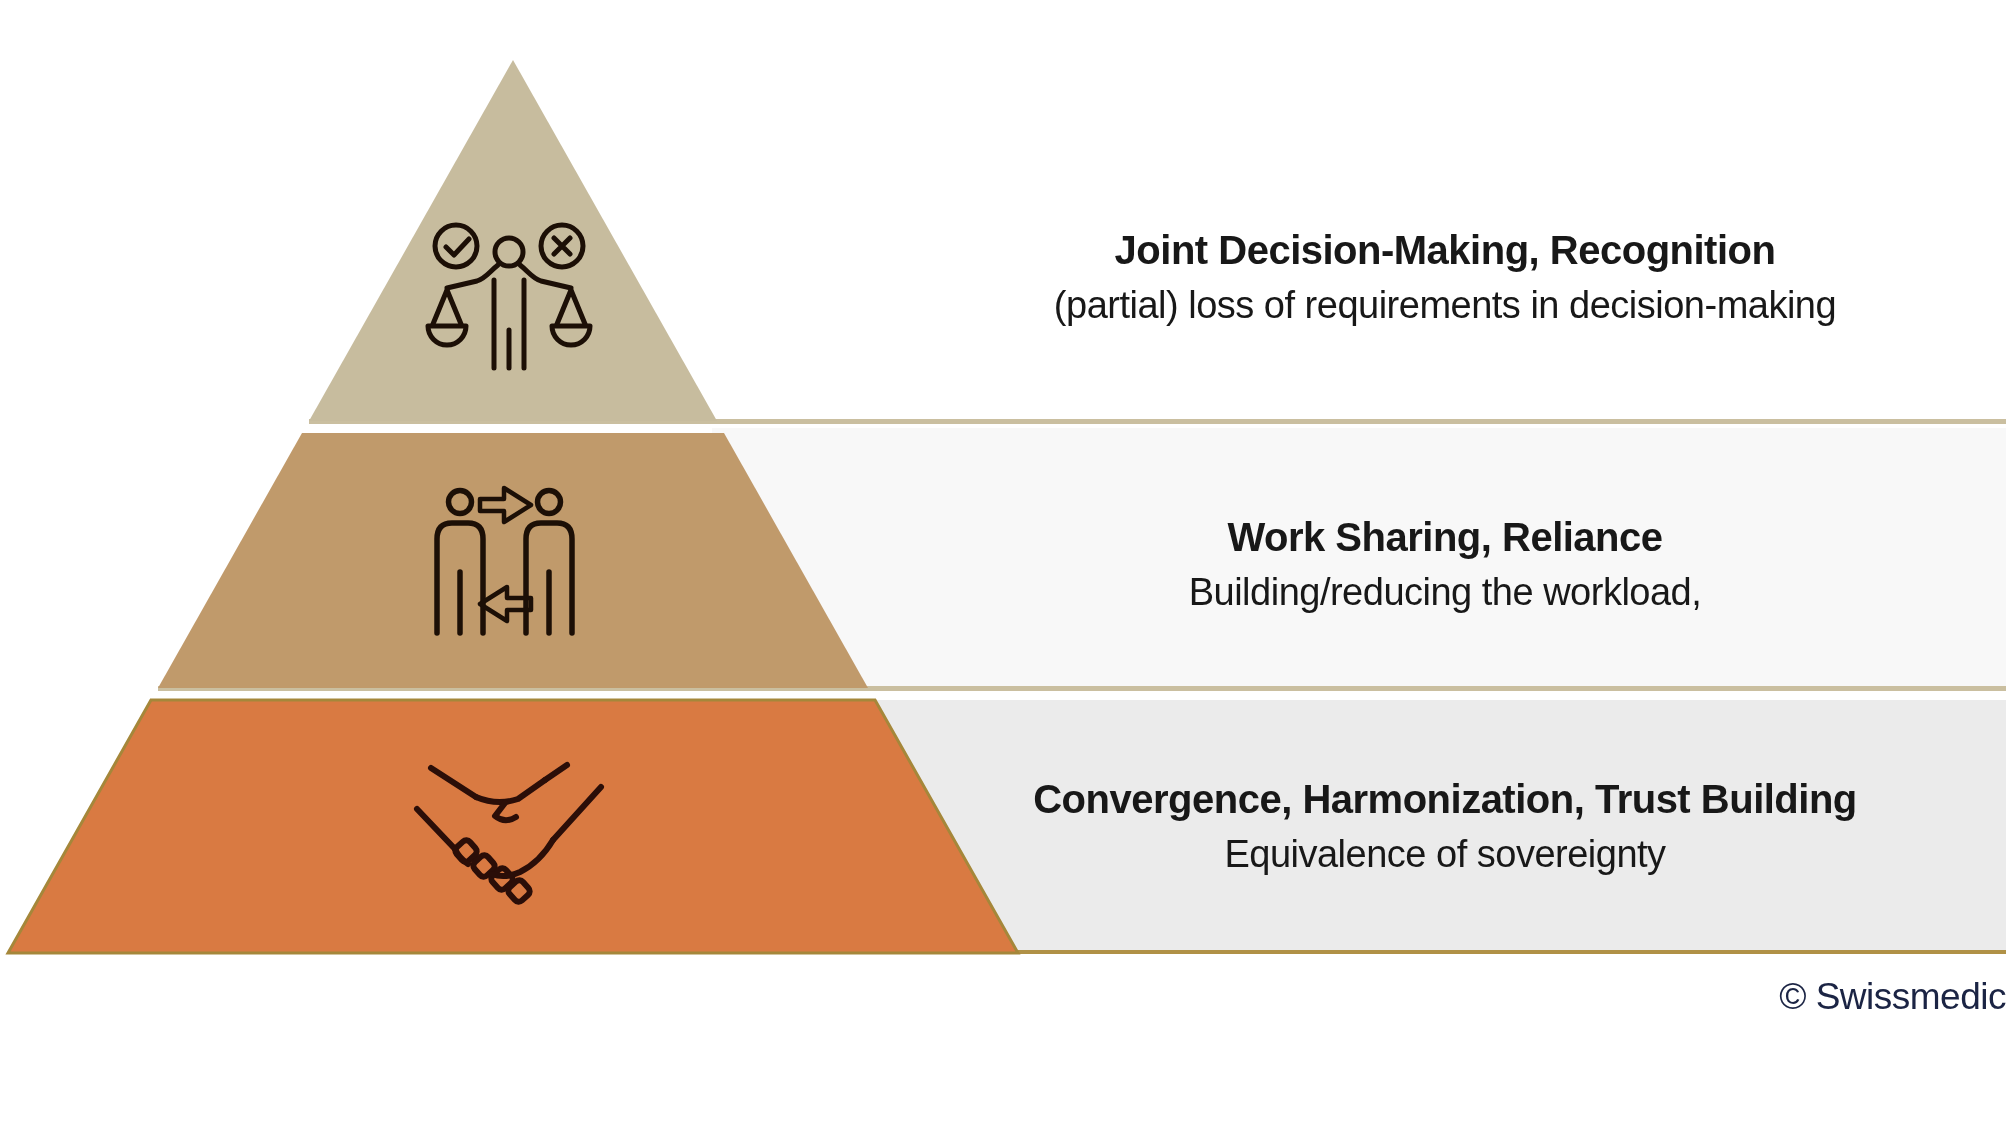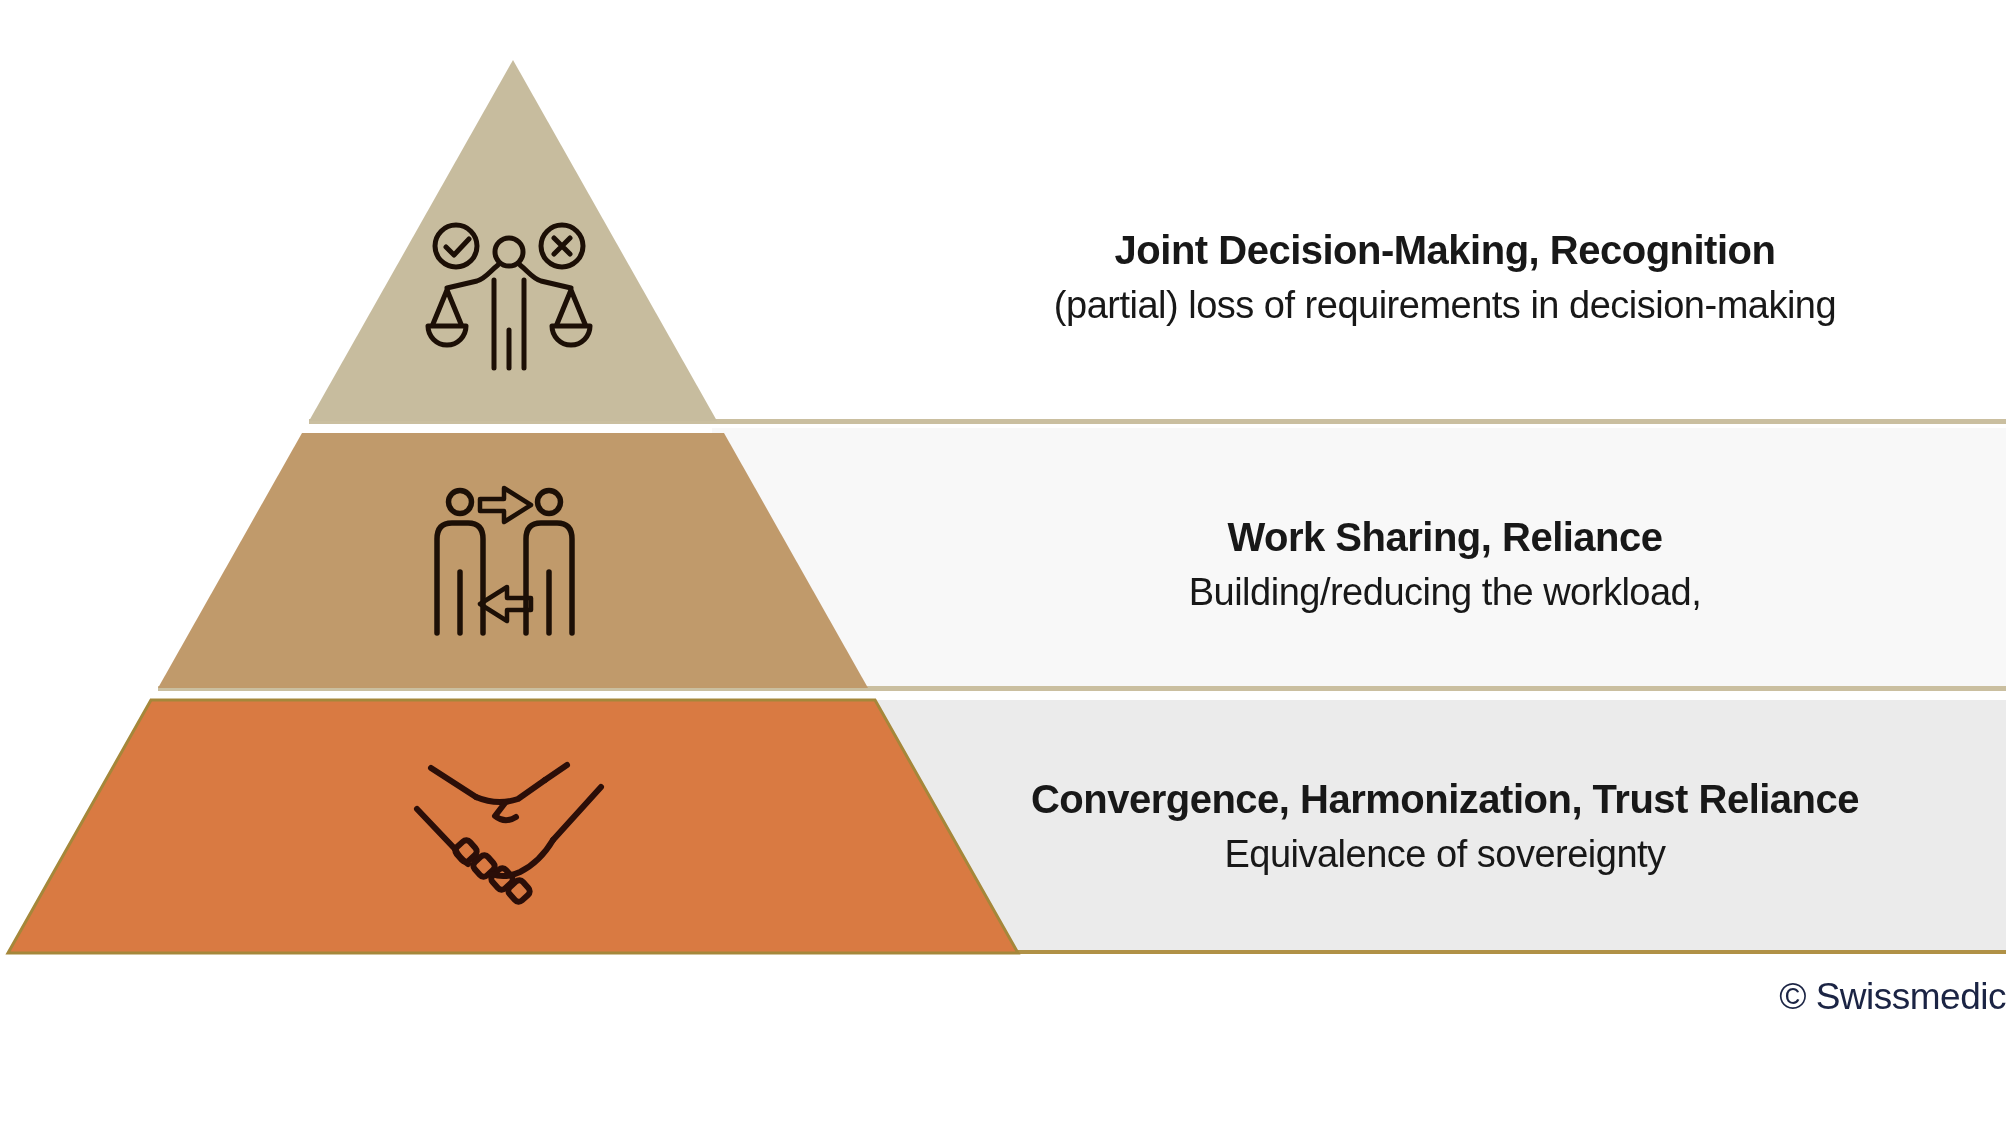--- a/index.html
+++ b/index.html
@@ -90,18 +90,18 @@
     <div class="tier-title">Joint Decision-Making, Recognition</div>
     <div class="tier-line">(partial) loss of requirements in decision-making</div>
   </div>
 
   <div class="tier-text t2">
     <div class="tier-title">Work Sharing, Reliance</div>
     <div class="tier-line">Building/reducing the workload,</div>
   </div>
 
   <div class="tier-text t3">
-    <div class="tier-title">Convergence, Harmonization, Trust Reliance</div>
+    <div class="tier-title">Convergence, Harmonization, Trust Building</div>
     <div class="tier-line">Equivalence of sovereignty</div>
   </div>
 
   <div class="copyright">© Swissmedic</div>
 </div>
 
 </body></html>

